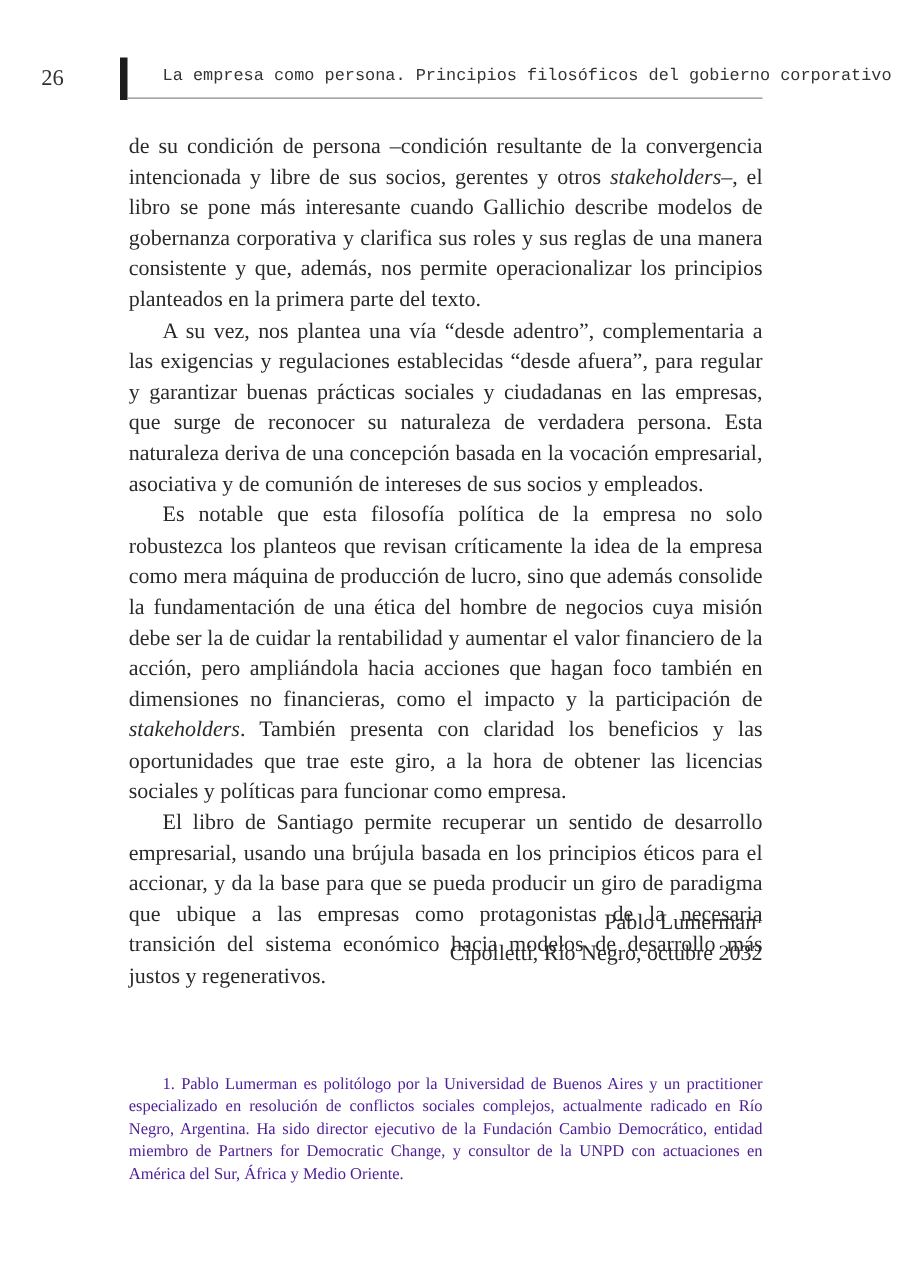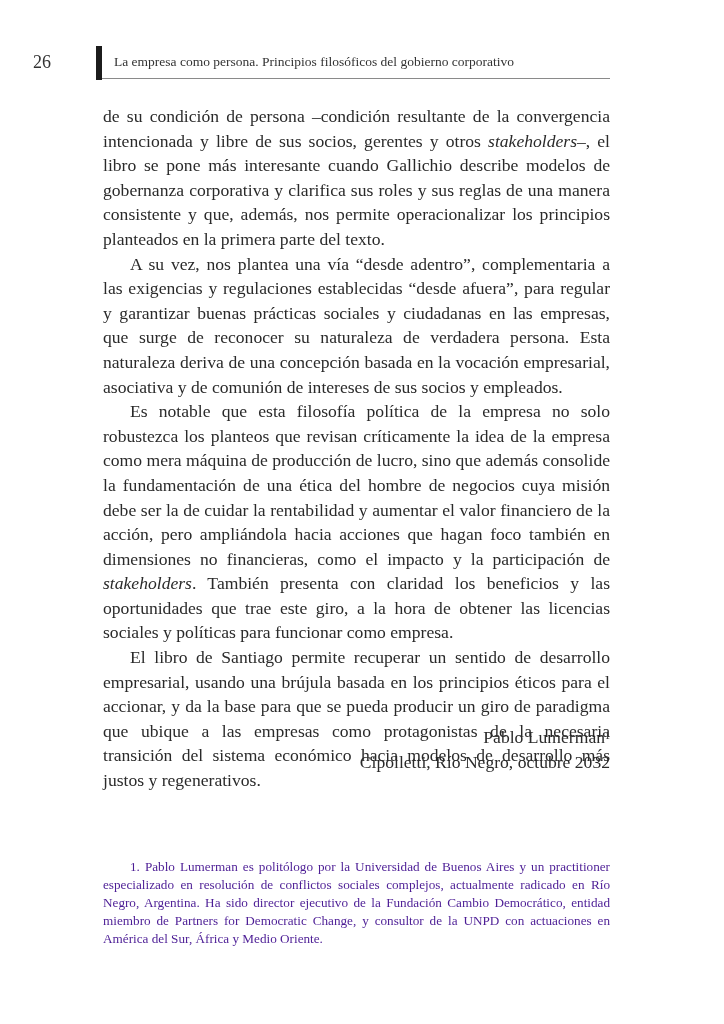--- a/index.html
+++ b/index.html
@@ -17,22 +17,22 @@
     .page-number {
       position: absolute; left: 33px; top: 52px;
       font-family: "Liberation Serif", serif;
       font-size: 18px; color: #333;
     }
     .header-bar {
       position: absolute; left: 96px; top: 46px; width: 6px; height: 34px;
       background: #1c1c1c;
     }
     .running-title {
-      position: absolute; left: 114px; top: 54px;
-      font-family: Liberation Serif, serif;
+      position: absolute; left: 130px; top: 54px;
+      font-family: Liberation Mono, monospace;
       font-size: 13.5px; color: #333;
     }
     .header-rule {
       position: absolute; left: 102px; top: 78px; width: 508px; height: 1px;
       background: #8a8a8a;
     }
     .body-text {
       position: absolute; left: 103px; top: 104px; width: 507px;
       font-size: 17.6px; line-height: 24.6px;
       text-align: justify;

